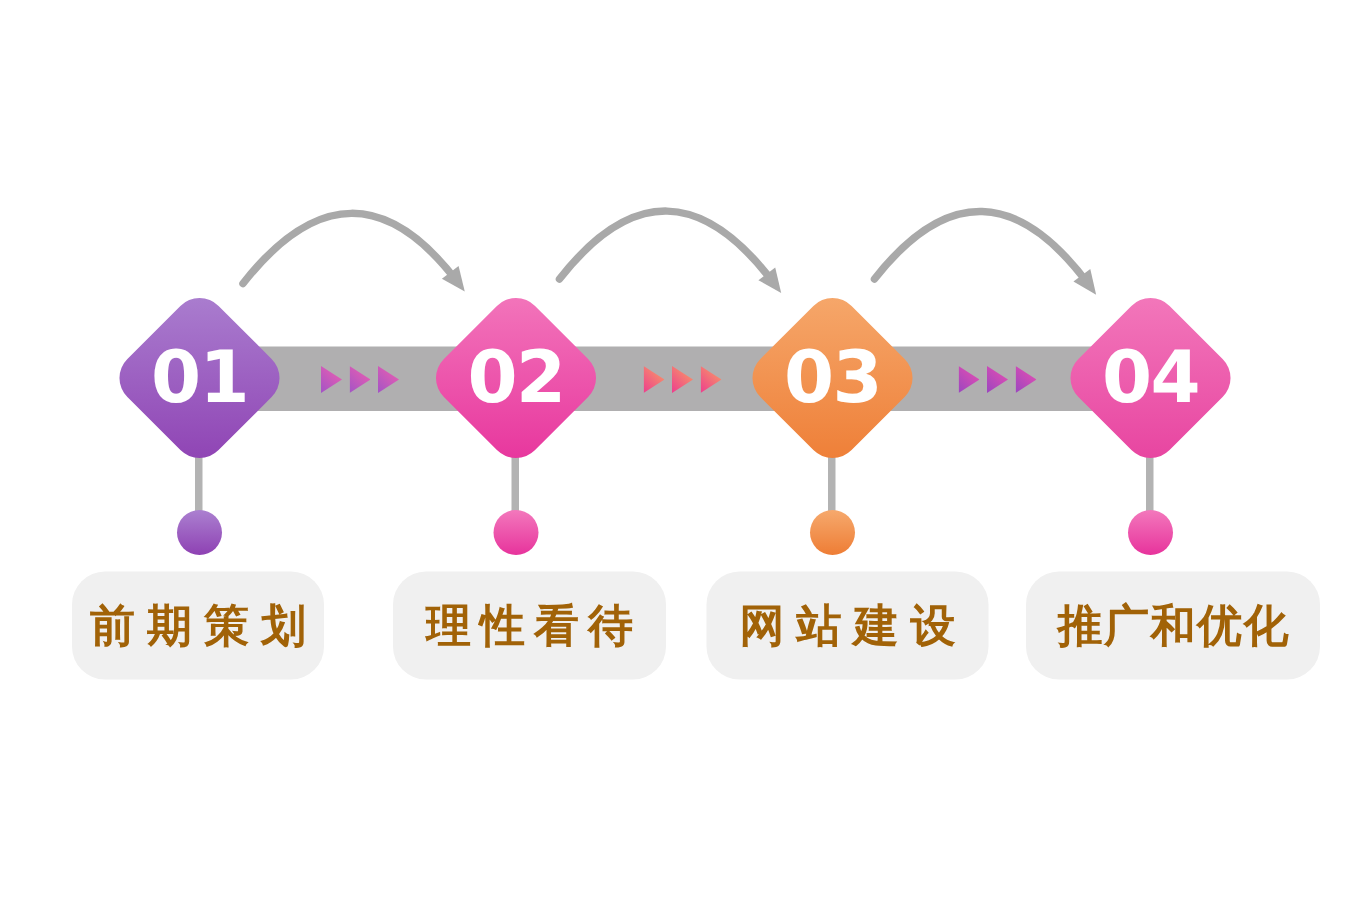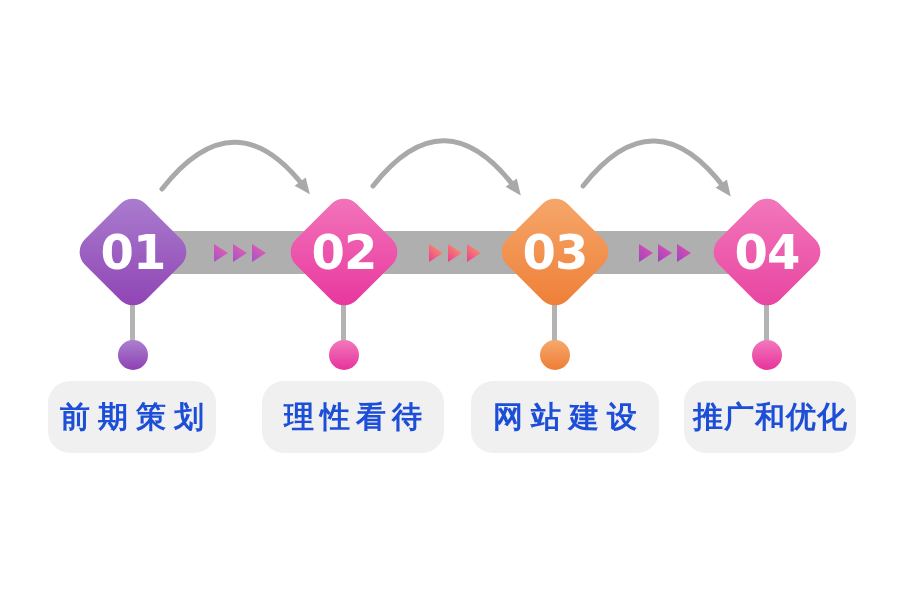--- a/index.html
+++ b/index.html
@@ -38,26 +38,26 @@
   .chevset.c1{left:214px}.chevset.c2{left:429px}.chevset.c3{left:639px}
   .chev{width:14px;height:18px;clip-path:polygon(0 0,100% 50%,0 100%);}
   .c1 .chev{background:linear-gradient(45deg,#a254c6,#f25fae);}
   .c2 .chev{background:linear-gradient(45deg,#ed3d8e,#f9a263);}
   .c3 .chev{background:linear-gradient(45deg,#9a46c0,#ec4fb0);}
 
   
   .pill{
     position:absolute;top:381px;height:72px;background:#f0f0f0;border-radius:22px;
     display:flex;align-items:center;justify-content:center;box-sizing:border-box;
-    color:#1d4ed8;font-weight:700;font-size:30px;
+    color:#a16207;font-weight:700;font-size:30px;
   }
   .pill.s1{left:48px;width:168px;letter-spacing:8px;padding-left:8px;}
   .pill.s2{left:262px;width:182px;letter-spacing:6px;padding-left:6px;}
   .pill.s3{left:471px;width:188px;letter-spacing:8px;padding-left:8px;}
-  .pill.s4{left:684px;width:172px;letter-spacing:1px;padding-left:1px;}
+  .pill.s4{left:684px;width:196px;letter-spacing:1px;padding-left:1px;}
 </style>
 </head>
 <body>
 
 <div class="canvas">
 
   <svg class="arcs" viewBox="0 0 900 600">
     <defs>
       <marker id="ah" markerUnits="userSpaceOnUse" markerWidth="20" markerHeight="18" refX="10" refY="9" orient="auto">
         <path d="M2,2 L18,9 L2,16 Z" fill="#a9a9a9"></path>

